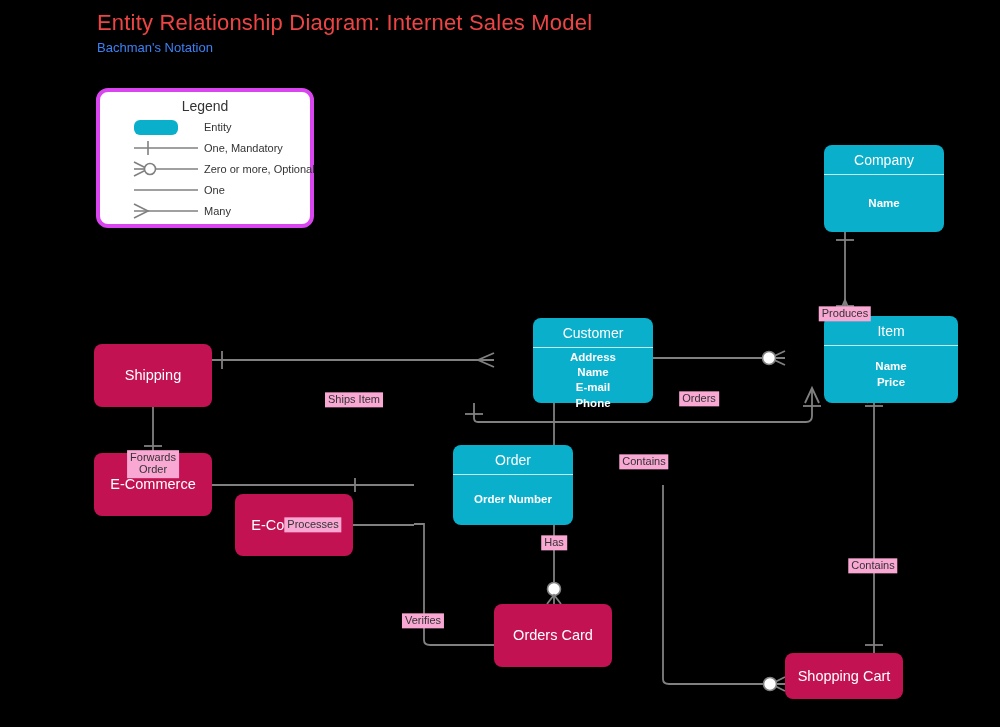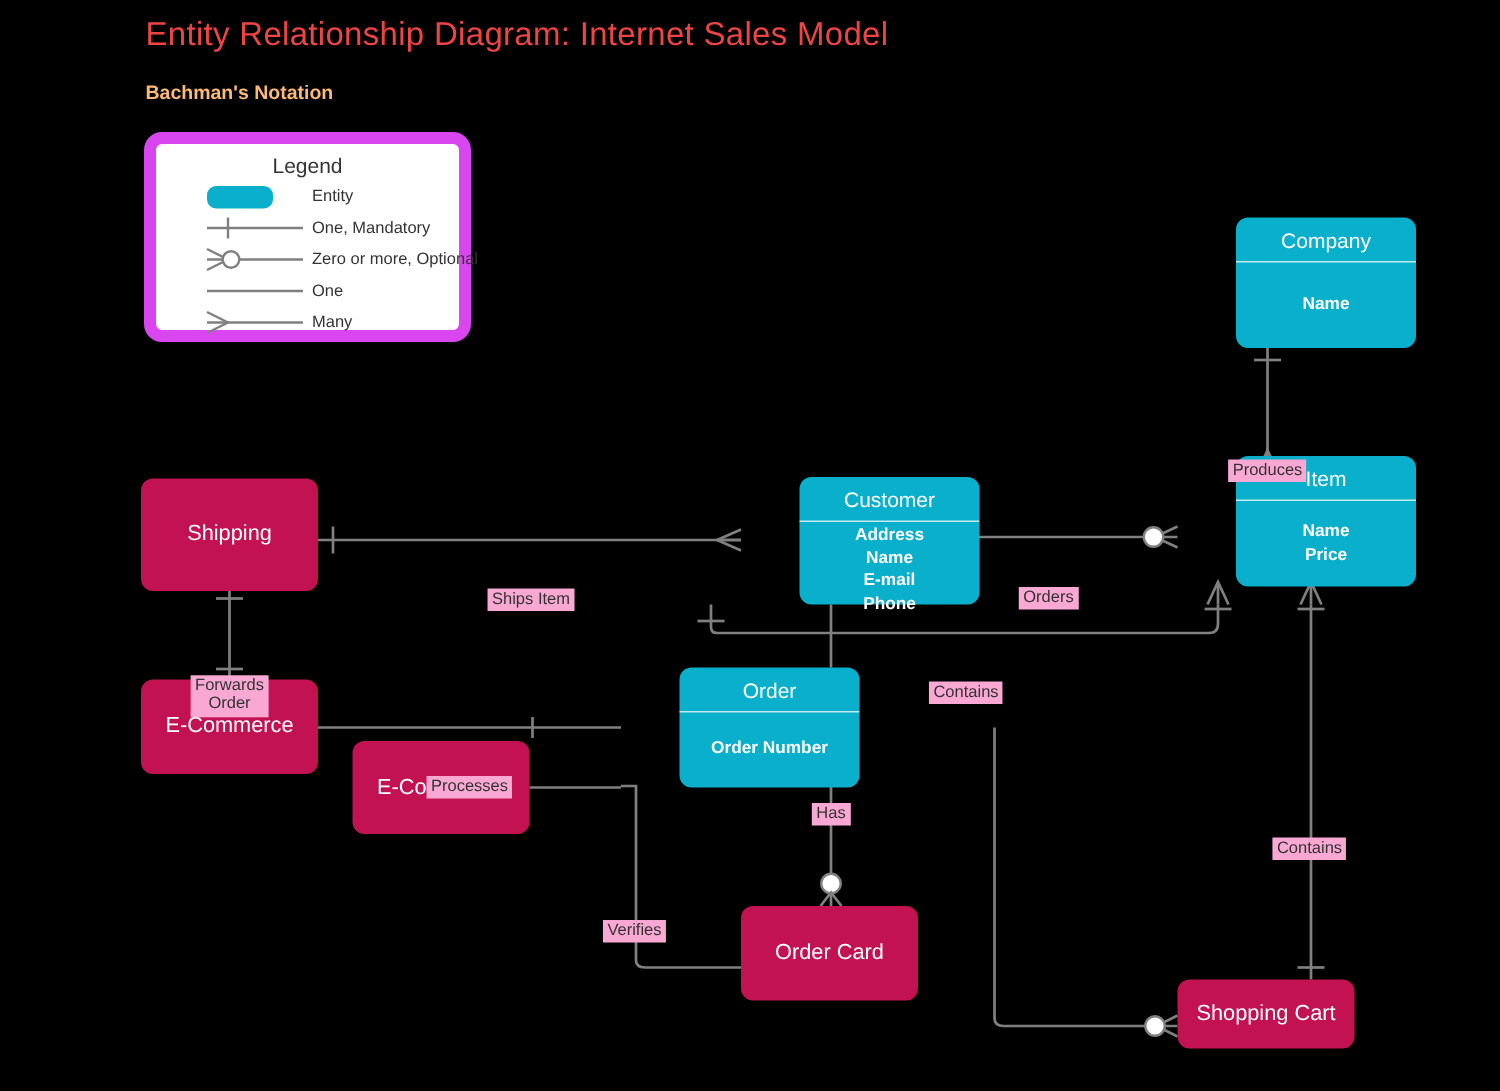--- a/index.html
+++ b/index.html
@@ -25,24 +25,24 @@
     left: 97px;
     top: 10px;
     font-size: 22px;
     color: #ef4444;
     letter-spacing: 0.2px;
     white-space: nowrap;
   }
   .subtitle {
     position: absolute;
     left: 97px;
-    top: 54px;
+    top: 40px;
     font-size: 13px;
-    font-weight: bold;
-    color: #fdba74;
+    font-weight: normal;
+    color: #3b82f6;
     white-space: nowrap;
   }
 
   
   .node {
     position: absolute;
     box-sizing: border-box;
     border-radius: 8px;
     color: #ffffff;
     display: flex;
@@ -99,21 +99,21 @@
   }
 
   
   #legend {
     position: absolute;
     left: 96px;
     top: 88px;
     width: 218px;
     height: 140px;
     background: #ffffff;
-    border: 8px solid #d946ef;
+    border: 4px solid #d946ef;
     border-radius: 12px;
     box-sizing: border-box;
     z-index: 20;
   }
   #legend .legend-title {
     text-align: center;
     font-size: 14px;
     color: #333333;
     margin-top: 6px;
     margin-bottom: 2px;
@@ -290,21 +290,21 @@
   </div>
 </div>
 
 <div id="nodes-layer">
     <div class="node cyan has-attrs" style="left: 785px; top: 145px; width: 120px; height: 87px;">
       <div class="node-title">Company</div>
       <div class="node-attrs">
         <div>Name</div>
       </div>
     </div>
-    <div class="node cyan has-attrs" style="left: 785px; top: 304px; width: 120px; height: 87px;">
+    <div class="node cyan has-attrs" style="left: 785px; top: 316px; width: 134px; height: 87px;">
       <div class="node-title">Item</div>
       <div class="node-attrs">
         <div>Name</div>
         <div>Price</div>
       </div>
     </div>
     <div class="node cyan has-attrs" style="left: 494px; top: 318px; width: 120px; height: 85px;">
       <div class="node-title">Customer</div>
       <div class="node-attrs">
         <div>Address</div>
@@ -312,31 +312,31 @@
         <div>E-mail</div>
         <div>Phone</div>
       </div>
     </div>
     <div class="node cyan has-attrs" style="left: 414px; top: 445px; width: 120px; height: 80px;">
       <div class="node-title">Order</div>
       <div class="node-attrs">
         <div>Order Number</div>
       </div>
     </div>
-    <div class="node pink simple" style="left: 94px; top: 319px; width: 118px; height: 75px;">
+    <div class="node pink simple" style="left: 94px; top: 344px; width: 118px; height: 63px;">
       <div class="node-title">Shipping</div>
     </div>
     <div class="node pink simple" style="left: 94px; top: 453px; width: 118px; height: 63px;">
       <div class="node-title">E-Commerce</div>
     </div>
     <div class="node pink simple" style="left: 235px; top: 494px; width: 118px; height: 62px;">
       <div class="node-title">E-Commerce</div>
     </div>
     <div class="node pink simple" style="left: 494px; top: 604px; width: 118px; height: 63px;">
-      <div class="node-title">Order Card</div>
+      <div class="node-title">Orders Card</div>
     </div>
     <div class="node pink simple" style="left: 785px; top: 653px; width: 118px; height: 46px;">
       <div class="node-title">Shopping Cart</div>
     </div>
   </div>
 <div id="labels-layer">
     <div class="edge-label" style="left: 354px; top: 360px;">Ships Item</div>
     <div class="edge-label" style="left: 699px; top: 359px;">Orders</div>
     <div class="edge-label" style="left: 845px; top: 274px;">Produces</div>
     <div class="edge-label" style="left: 153px; top: 424px;">Forwards

